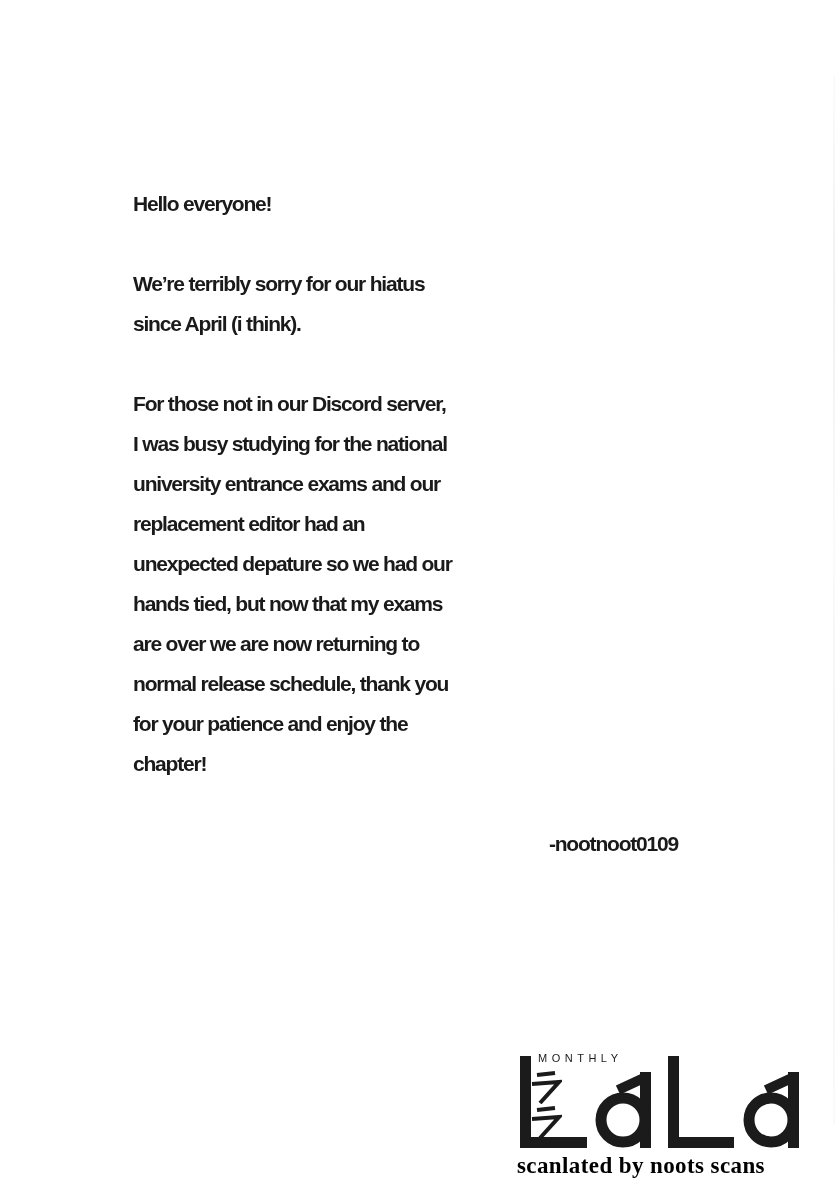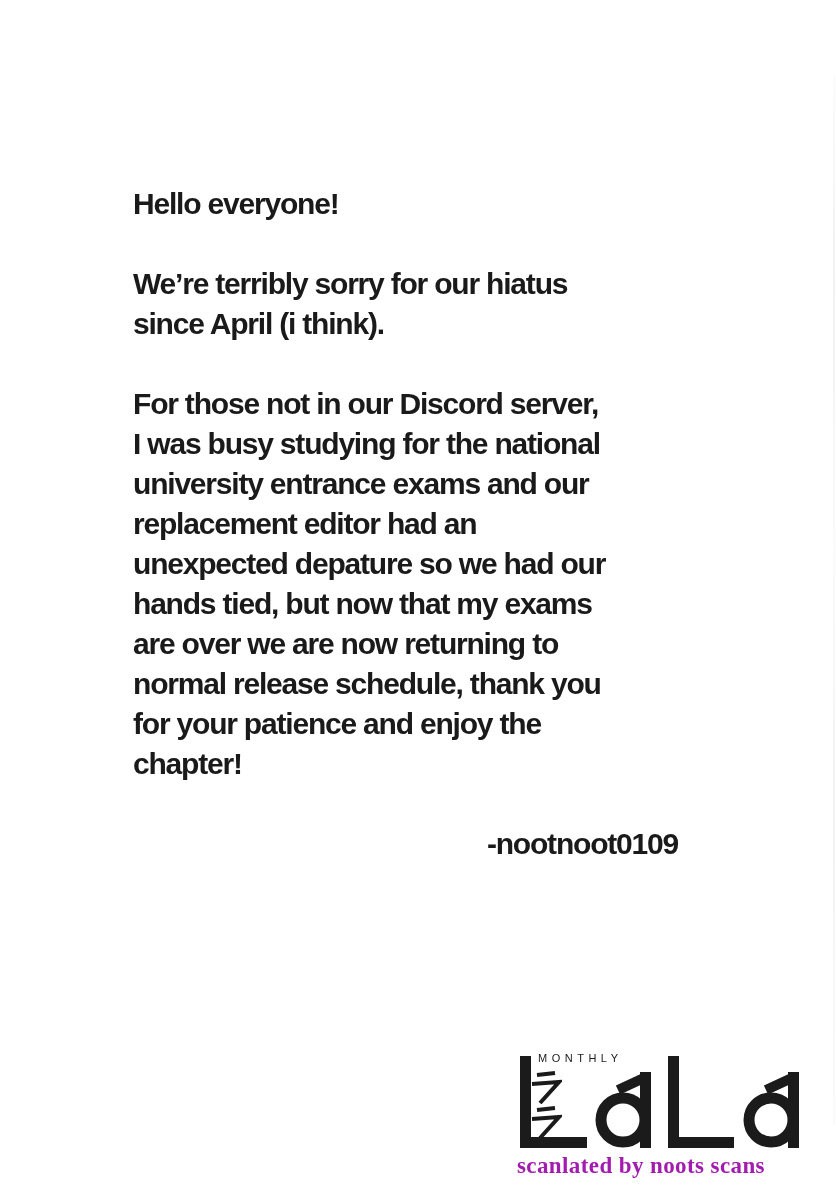--- a/index.html
+++ b/index.html
@@ -10,21 +10,21 @@
     position: relative;
     font-family: "Liberation Sans", sans-serif;
   }
 
   
   .note {
     position: absolute;
     left: 133px; top: 184px;
     width: 560px;
     color: #1a1a1a;
-    font-size: 30px;
+    font-size: 21px;
     line-height: 40px;
     font-weight: bold;
     letter-spacing: -1.2px;
   }
   .note p { margin: 0 0 40px 0; white-space: pre; }
   .note p.signature {
     text-align: right;
     padding-right: 15px;
     white-space: pre;
   }
@@ -54,21 +54,21 @@
   .a1 { left: 79px;  top: 24px; }
   .a2 { left: 227px; top: 24px; }
   .tagline {
     position: absolute; left: 1px; top: 105px;
     width: 288px;
     font-family: "Liberation Serif", serif;
     font-weight: bold;
     font-size: 23px;
     letter-spacing: 0.4px;
     white-space: pre;
-    color: #a21caf;
+    color: #000000;
   }
 
   
   .scan-edge {
     position: absolute;
     right: 1px; top: 75px;
     width: 2px; height: 1050px;
     background: linear-gradient(to bottom,
       #fbfbfb 0%, #f1f1f1 20%, #fafafa 45%, #f2f2f2 70%, #fafafa 100%);
   }

